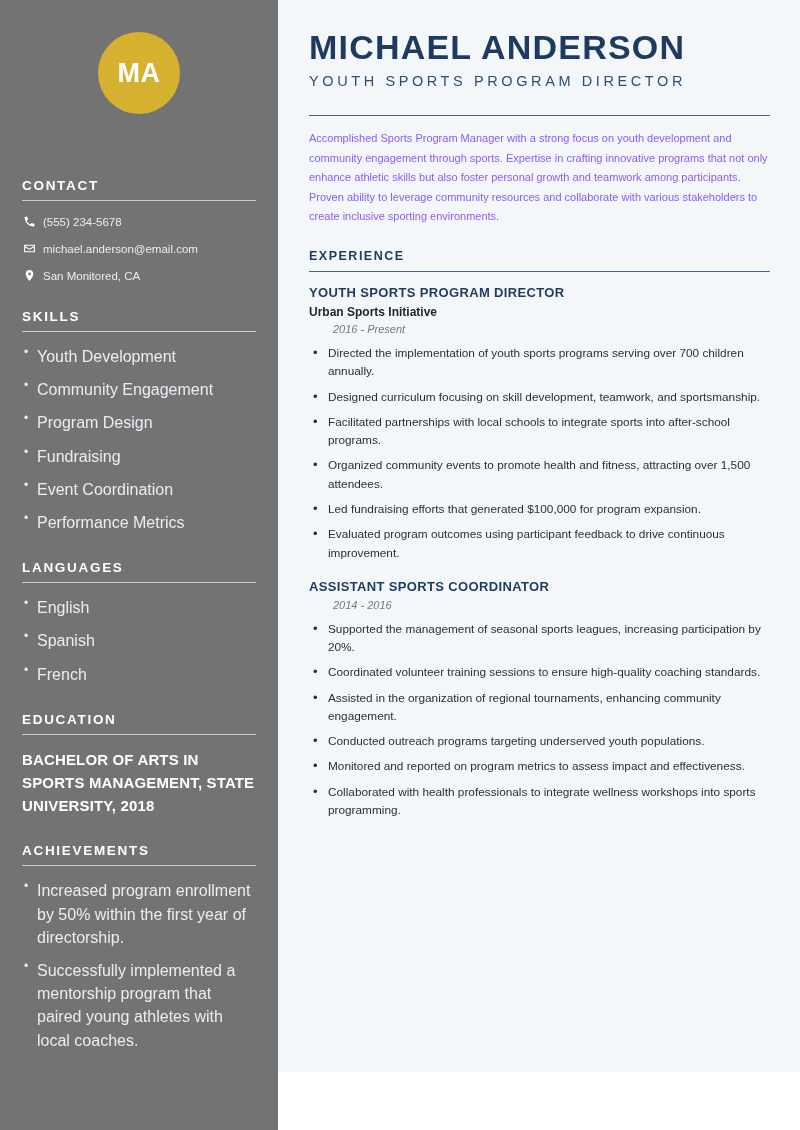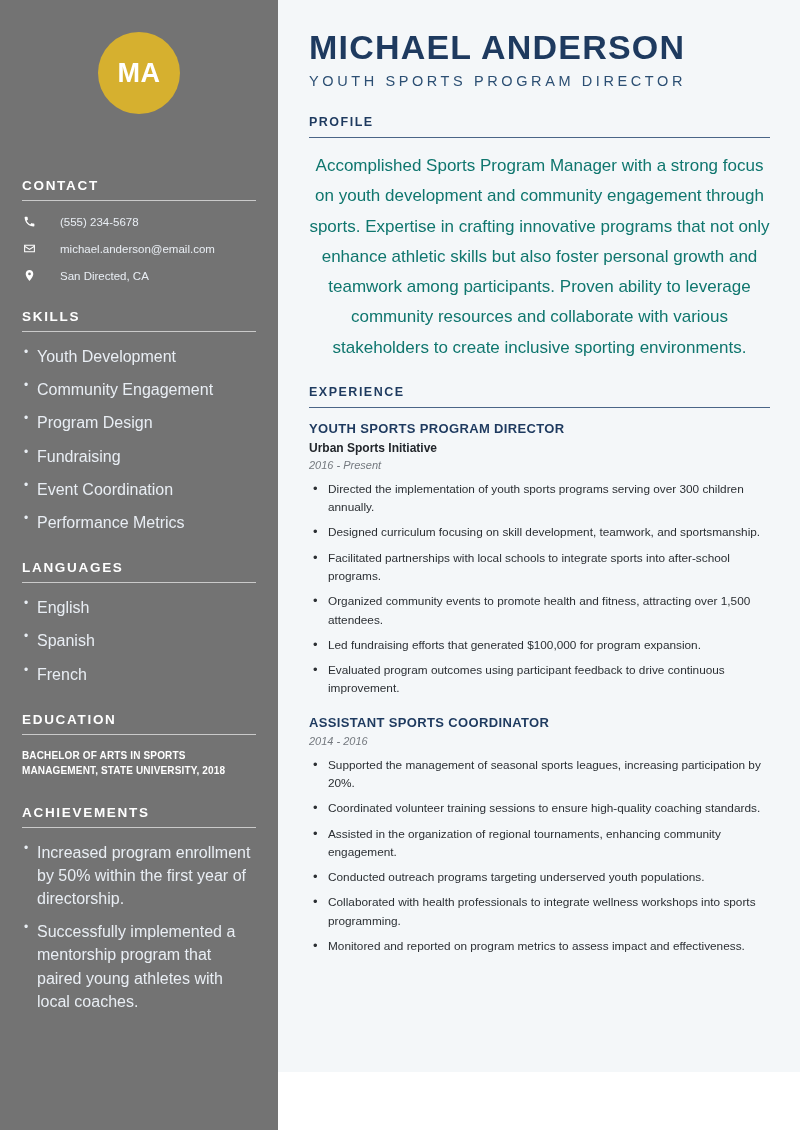--- a/index.html
+++ b/index.html
@@ -60,21 +60,21 @@
 
   .side-rule {
     height: 1px;
     background: rgba(255,255,255,0.62);
     margin-bottom: 13px;
   }
 
   .contact-row {
     display: flex;
     align-items: center;
-    gap: 23px;
+    gap: 6px;
     margin-bottom: 12px;
     font-size: 11.5px;
     color: #e9eef4;
   }
 
   .contact-icon {
     width: 15px;
     min-width: 15px;
     height: 15px;
     display: flex;
@@ -97,21 +97,21 @@
   ul.side-list li::before {
     content: "•";
     position: absolute;
     left: 2px;
     top: -1px;
     color: #e9eef4;
     font-size: 12px;
   }
 
   .edu-entry {
-    font-size: 10px;
+    font-size: 15px;
     font-weight: bold;
     line-height: 1.55;
     color: #ffffff;
     letter-spacing: 0.15px;
   }
 
   .ach-list li { margin-bottom: 11px; }
 
   
   .main {
@@ -147,24 +147,23 @@
     margin-bottom: 8px;
   }
 
   .main-rule {
     height: 1px;
     background: #4a6587;
     margin-bottom: 13px;
   }
 
   .profile-text {
-    font-size: 17px;
+    font-size: 11px;
     line-height: 1.78;
-    color: #0f766e;
-    text-align: center;
+    color: #8b5cf6;
   }
 
   .job { margin-bottom: 17px; }
 
   .job-title {
     font-size: 13px;
     font-weight: bold;
     letter-spacing: 0.35px;
     color: #1e3a5f;
     margin-bottom: 5px;
@@ -175,20 +174,21 @@
     font-weight: bold;
     color: #22262b;
     margin-bottom: 4px;
   }
 
   .job-dates {
     font-size: 11px;
     font-style: italic;
     color: #74797f;
     margin-bottom: 9px;
+    margin-left: 24px;
   }
 
   ul.job-bullets { list-style: none; }
 
   ul.job-bullets li {
     position: relative;
     padding-left: 19px;
     margin-bottom: 7px;
     font-size: 11.8px;
     line-height: 1.55;
@@ -234,21 +234,21 @@
       </span>
       <span>michael.anderson@email.com</span>
     </div>
 
     <div class="contact-row">
       <span class="contact-icon">
         <svg width="13" height="13" viewBox="0 0 24 24" fill="#ffffff">
             <path d="M12 2C8.1 2 5 5.1 5 9c0 5.2 7 13 7 13s7-7.8 7-13c0-3.9-3.1-7-7-7zm0 9.5A2.5 2.5 0 1 1 12 6.5a2.5 2.5 0 0 1 0 5z"></path>
           </svg>
       </span>
-      <span>San Directed, CA</span>
+      <span>San Monitored, CA</span>
     </div>
   </section>
 
   <section class="side-section">
     <div class="side-title">SKILLS</div>
     <div class="side-rule"></div>
     <ul class="side-list">
       <li>Youth Development</li>
       <li>Community Engagement</li>
       <li>Program Design</li>
@@ -284,51 +284,50 @@
   </section>
 
 </aside>
 
 <main class="main">
 
   <h1 class="name">MICHAEL ANDERSON</h1>
   <div class="job-headline">YOUTH SPORTS PROGRAM DIRECTOR</div>
 
   <section class="main-section">
-    <div class="main-title">PROFILE</div>
     <div class="main-rule"></div>
     <p class="profile-text">Accomplished Sports Program Manager with a strong focus on youth development and community engagement through sports. Expertise in crafting innovative programs that not only enhance athletic skills but also foster personal growth and teamwork among participants. Proven ability to leverage community resources and collaborate with various stakeholders to create inclusive sporting environments.</p>
   </section>
 
   <section class="main-section">
     <div class="main-title">EXPERIENCE</div>
     <div class="main-rule"></div>
 
     <div class="job">
       <div class="job-title">YOUTH SPORTS PROGRAM DIRECTOR</div>
       <div class="job-company">Urban Sports Initiative</div>
       <div class="job-dates">2016 - Present</div>
       <ul class="job-bullets">
-        <li>Directed the implementation of youth sports programs serving over 300 children annually.</li>
+        <li>Directed the implementation of youth sports programs serving over 700 children annually.</li>
         <li>Designed curriculum focusing on skill development, teamwork, and sportsmanship.</li>
         <li>Facilitated partnerships with local schools to integrate sports into after-school programs.</li>
         <li>Organized community events to promote health and fitness, attracting over 1,500 attendees.</li>
         <li>Led fundraising efforts that generated $100,000 for program expansion.</li>
         <li>Evaluated program outcomes using participant feedback to drive continuous improvement.</li>
       </ul>
     </div>
 
     <div class="job">
       <div class="job-title">ASSISTANT SPORTS COORDINATOR</div>
       <div class="job-dates">2014 - 2016</div>
       <ul class="job-bullets">
         <li>Supported the management of seasonal sports leagues, increasing participation by 20%.</li>
         <li>Coordinated volunteer training sessions to ensure high-quality coaching standards.</li>
         <li>Assisted in the organization of regional tournaments, enhancing community engagement.</li>
         <li>Conducted outreach programs targeting underserved youth populations.</li>
+        <li>Monitored and reported on program metrics to assess impact and effectiveness.</li>
         <li>Collaborated with health professionals to integrate wellness workshops into sports programming.</li>
-        <li>Monitored and reported on program metrics to assess impact and effectiveness.</li>
       </ul>
     </div>
 
   </section>
 
 </main>
 
 </body></html>

